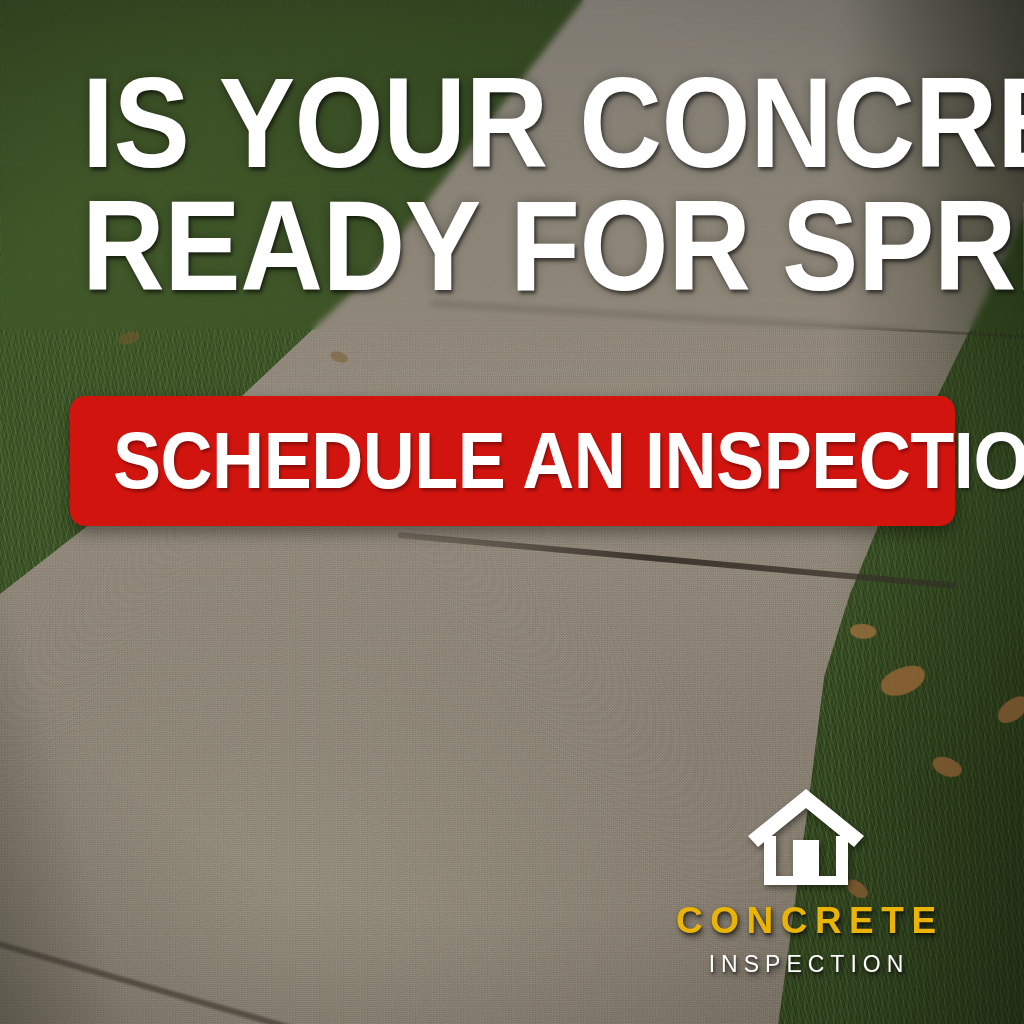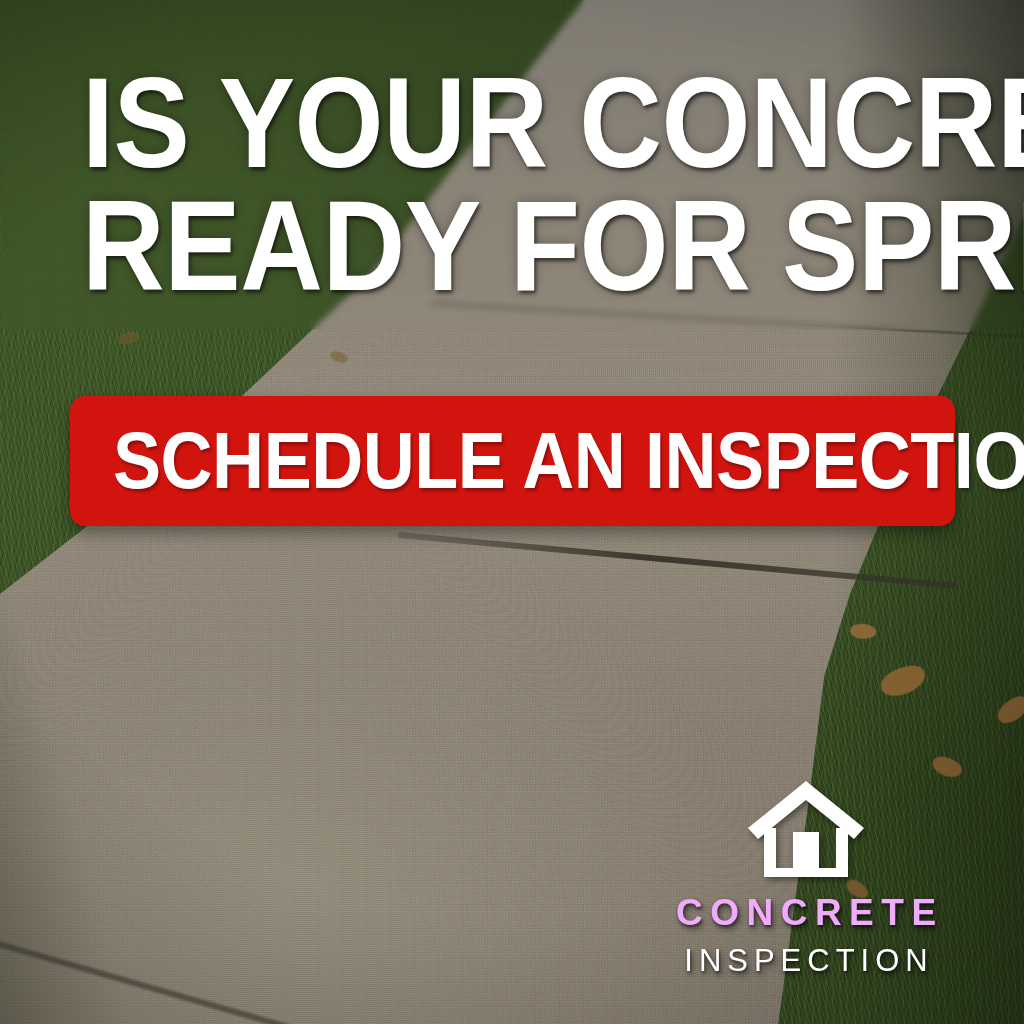--- a/index.html
+++ b/index.html
@@ -204,36 +204,36 @@
   
   .logo{
     position:absolute;
     right:68px; bottom:48px;
     width:300px;
     display:flex; flex-direction:column; align-items:center;
     filter:drop-shadow(2px 3px 3px rgba(0,0,0,.45));
   }
   .logo-mark{ width:124px; height:102px; display:block; }
   .logo-word{
-    color:#f0abfc;
+    color:#eab308;
     font-family:"Liberation Sans", sans-serif;
     font-weight:700;
     font-size:37px;
     letter-spacing:7.5px;
     line-height:1;
     margin-top:14px;
     text-indent:7.5px;
     text-shadow:1px 2px 3px rgba(0,0,0,.5);
     text-align:right;
   }
   .logo-sub{
     color:#fff;
     font-family:"Liberation Sans", sans-serif;
     font-weight:400;
-    font-size:31px;
+    font-size:23px;
     letter-spacing:6px;
     line-height:1;
     margin-top:14px;
     text-indent:6px;
     text-shadow:1px 2px 3px rgba(0,0,0,.5);
   }
 </style>
 </head>
 <body>
 

